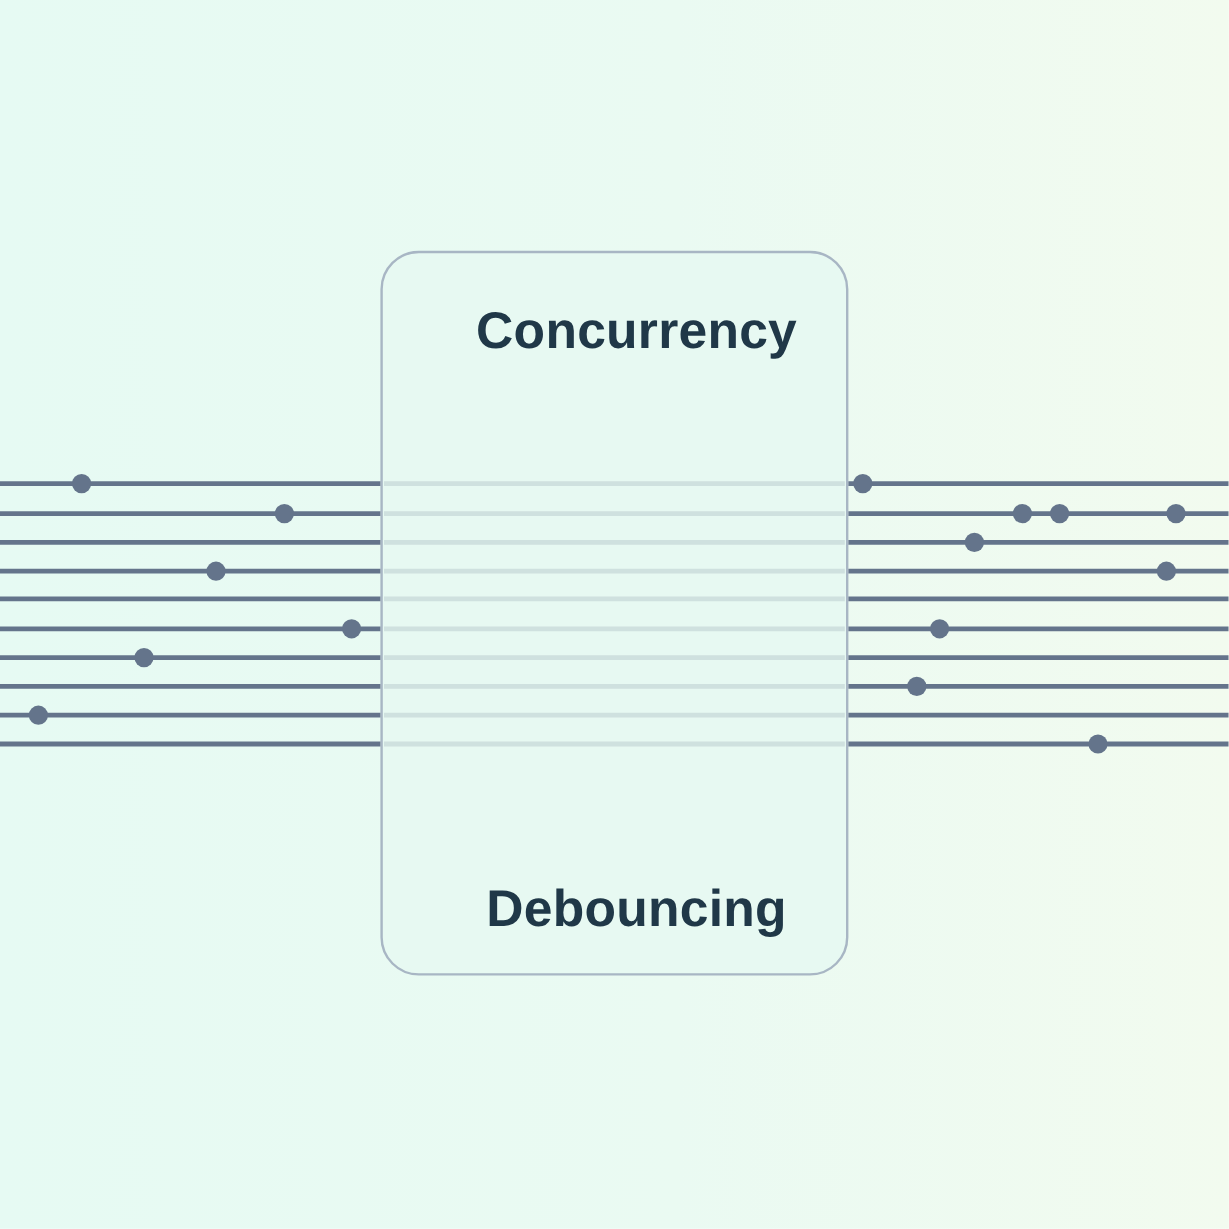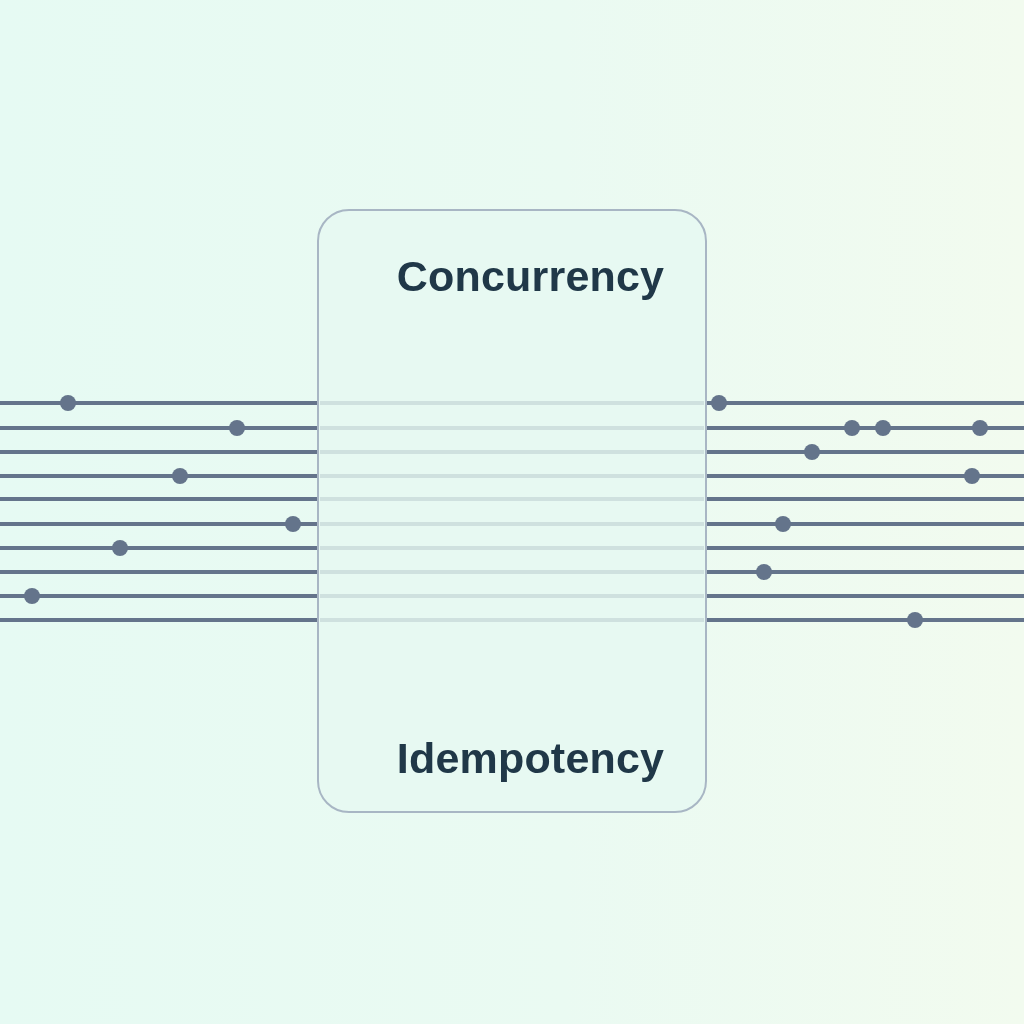--- a/index.html
+++ b/index.html
@@ -92,15 +92,15 @@
       <circle cx="883" cy="428" r="8" fill="#64748b"></circle>
       <circle cx="980" cy="428" r="8" fill="#64748b"></circle>
       <circle cx="812" cy="452" r="8" fill="#64748b"></circle>
       <circle cx="972" cy="476" r="8" fill="#64748b"></circle>
       <circle cx="783" cy="524" r="8" fill="#64748b"></circle>
       <circle cx="764" cy="572" r="8" fill="#64748b"></circle>
       <circle cx="915" cy="620" r="8" fill="#64748b"></circle>
     </svg>
   <div class="labels" id="labels-box" style="left: 317px; top: 209px; width: 427px; height: 604px; color: rgb(32, 56, 72);">
     <div class="label">Concurrency</div>
-    <div class="label">Idempotency</div>
+    <div class="label">Debouncing</div>
   </div>
 </div>
 
 </body></html>

